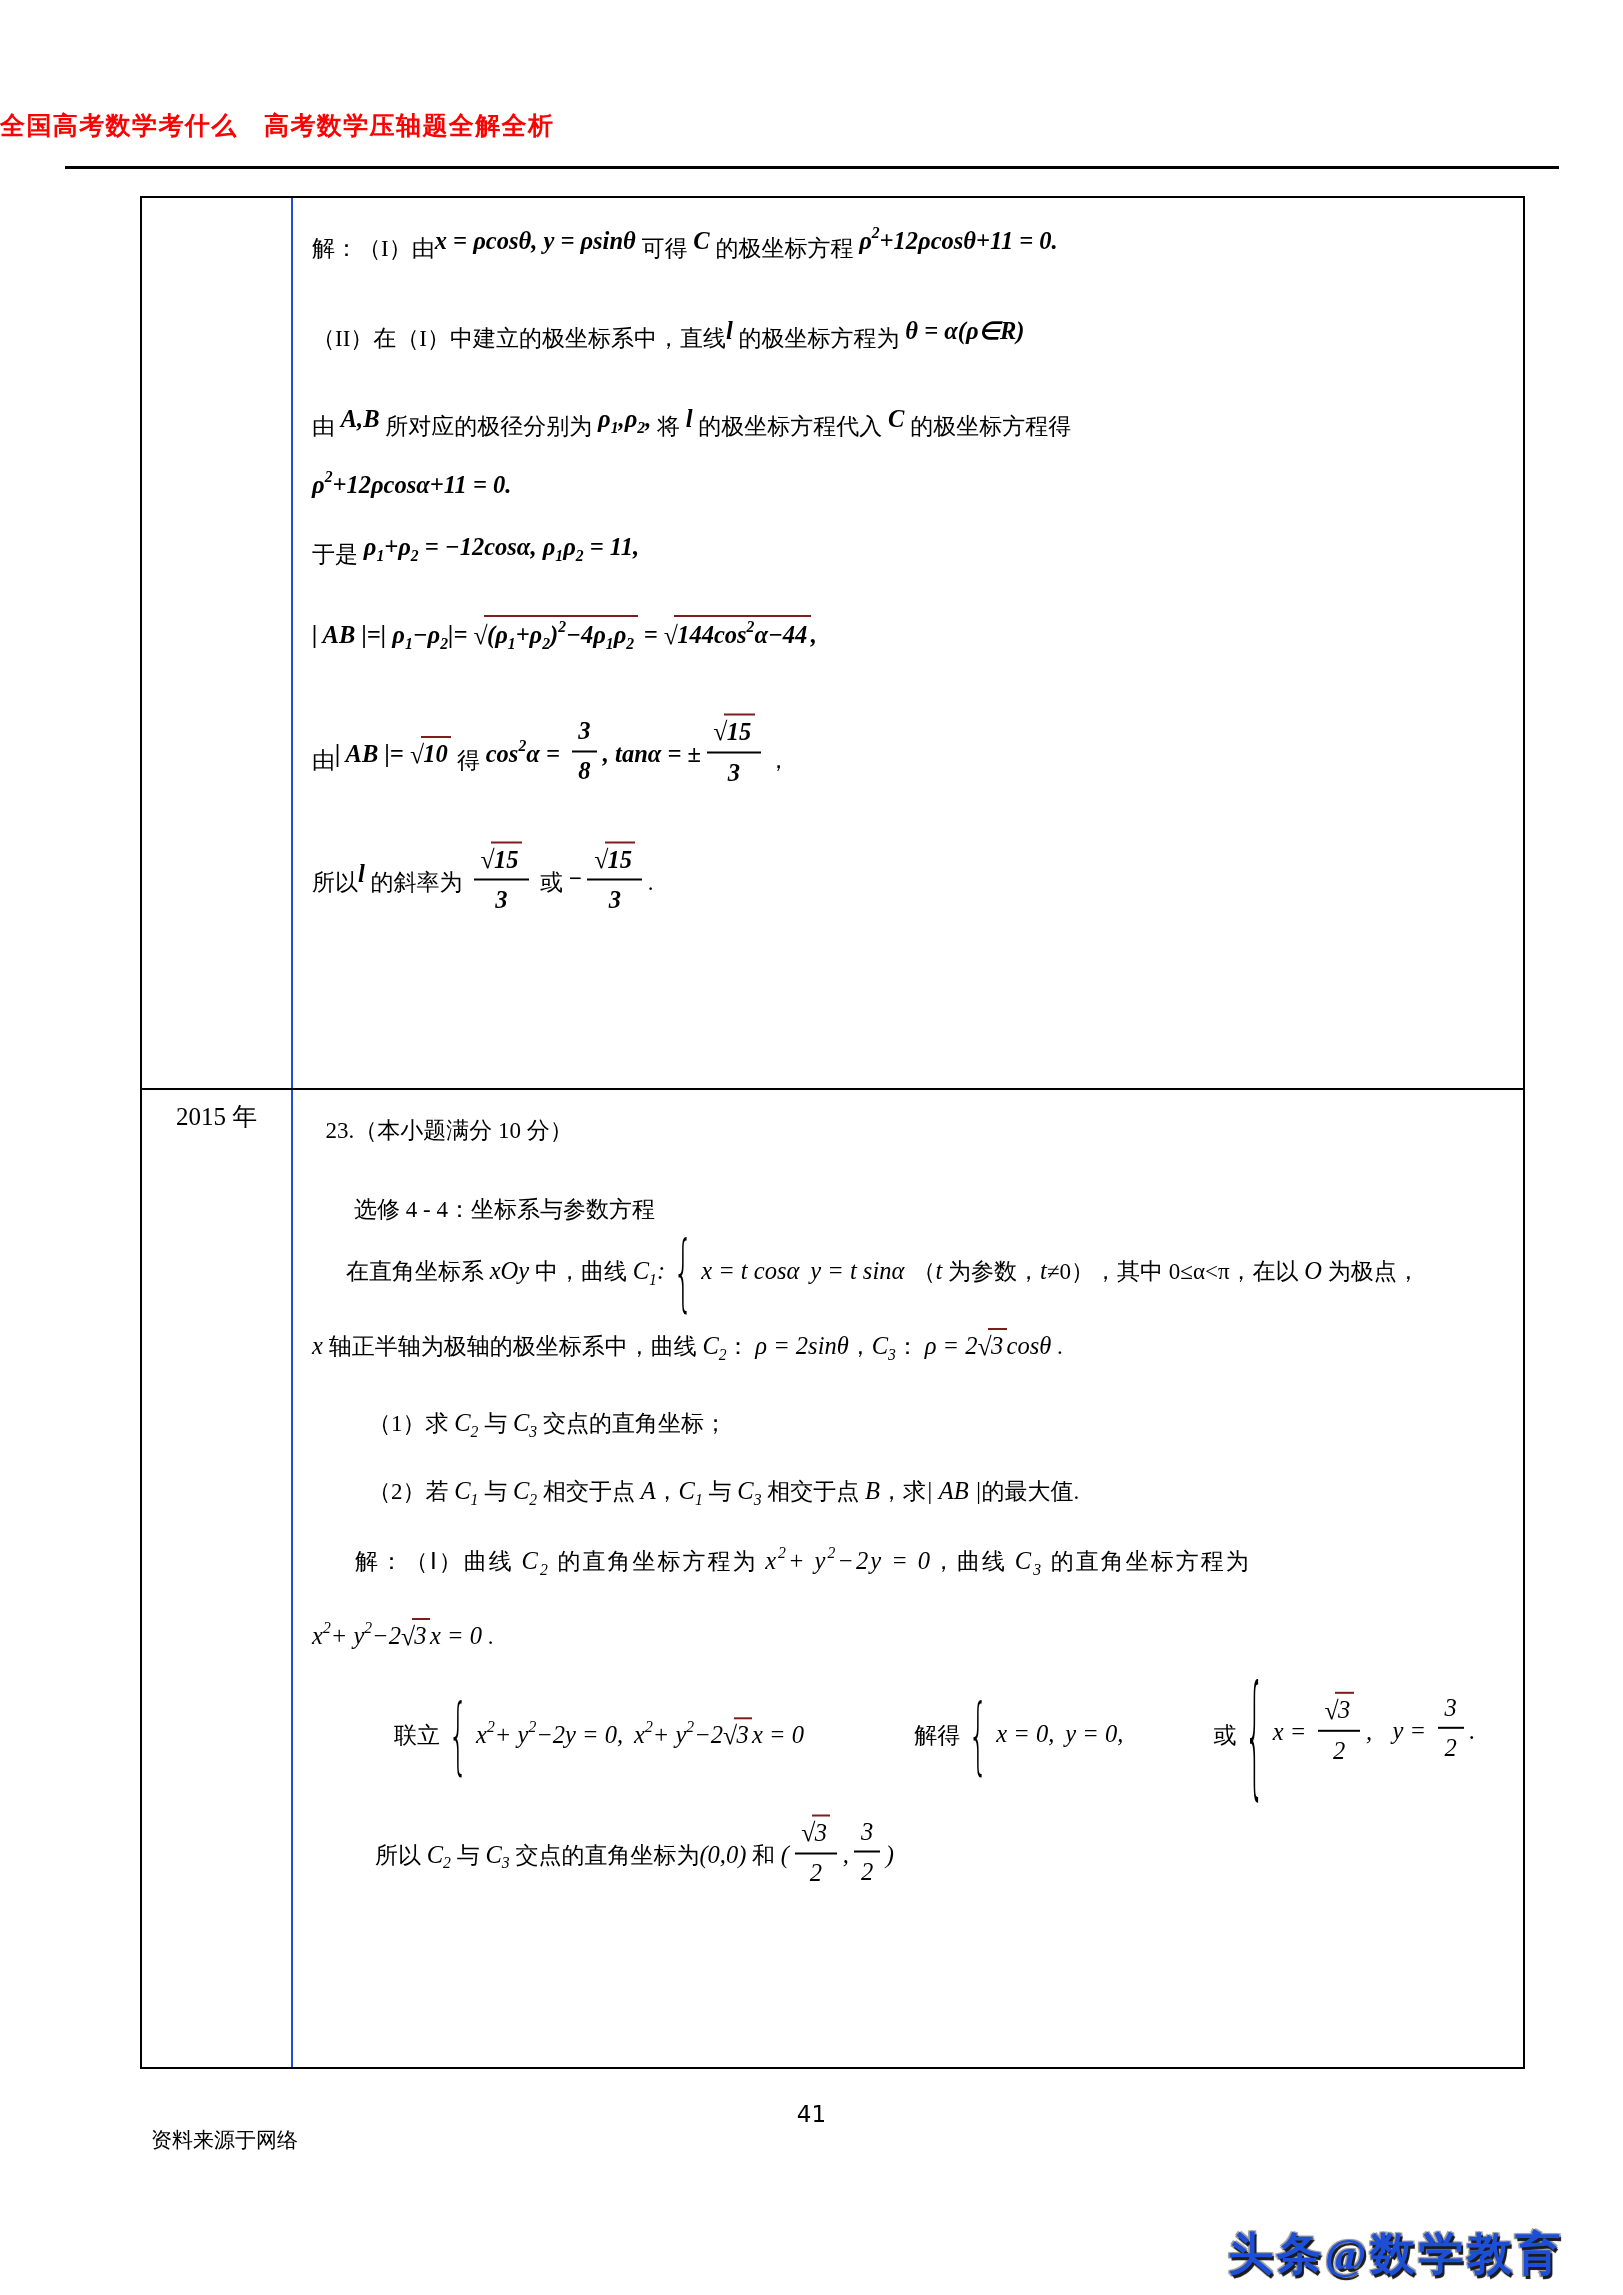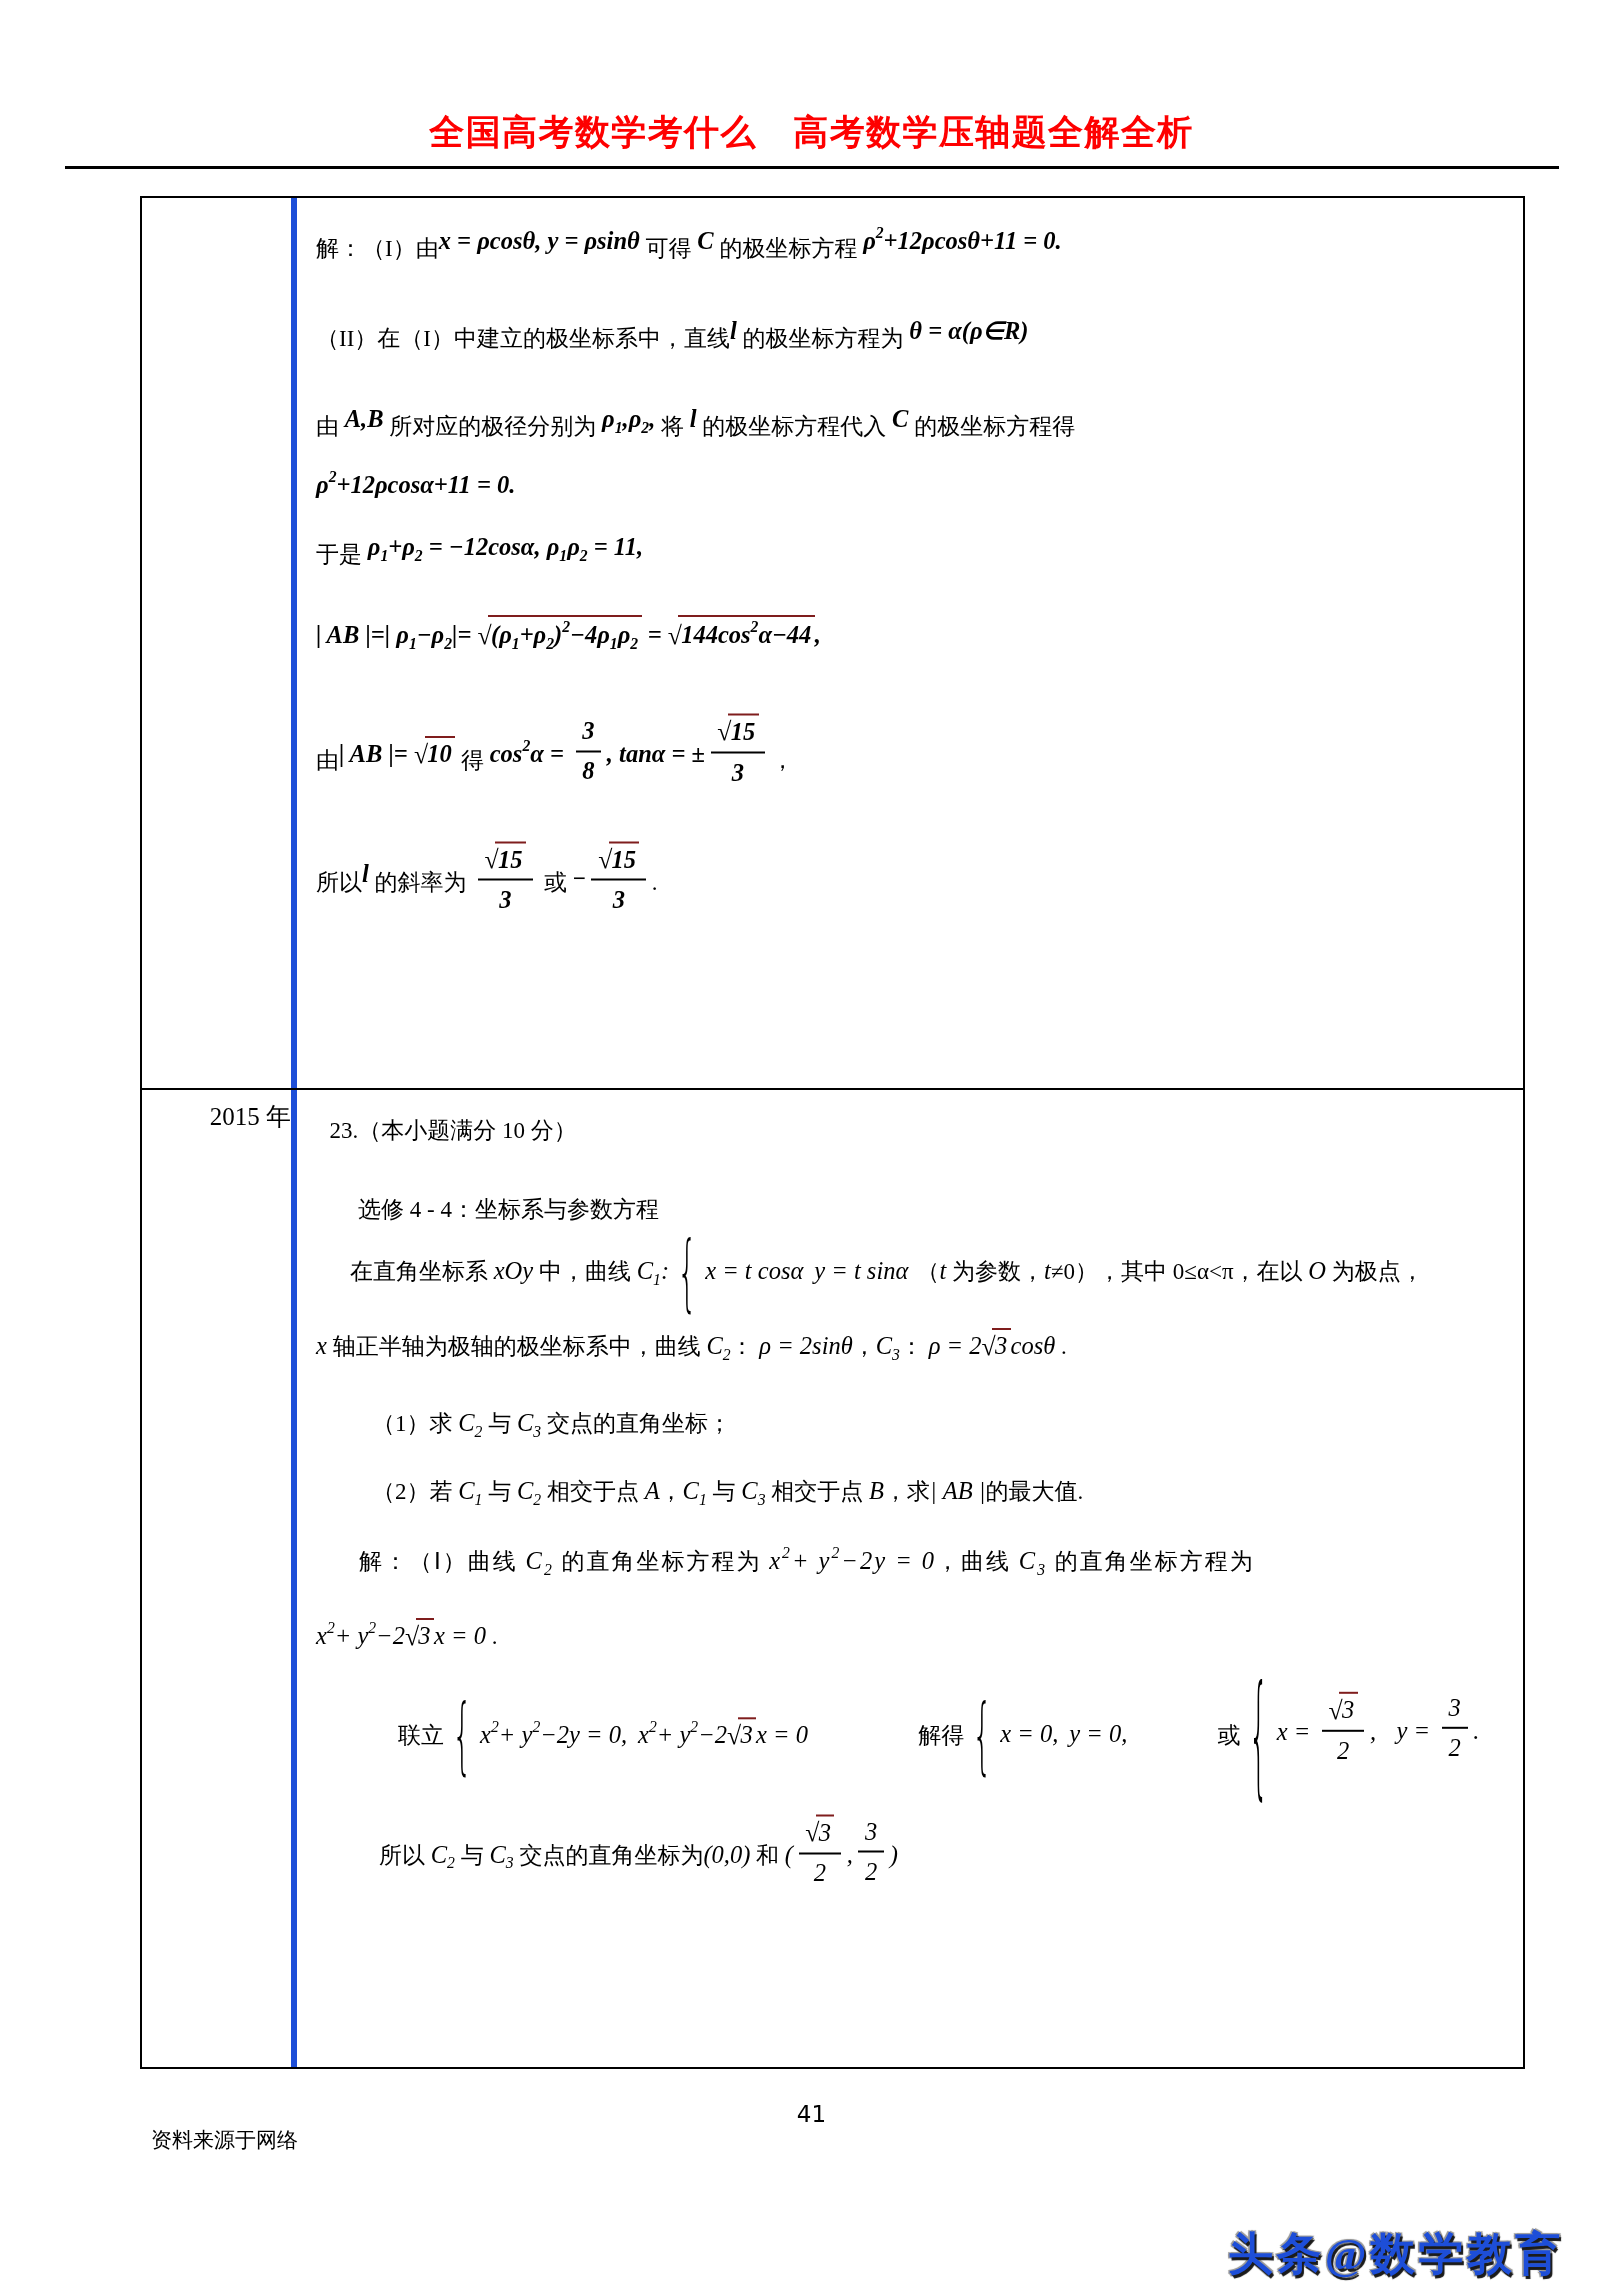--- a/index.html
+++ b/index.html
@@ -2,30 +2,30 @@
 <html style="font-size:11px"><head>
 <meta charset="utf-8">
 <style>
   html,body{margin:0;padding:0;background:#e8e8e8;}
   .page{
     position:relative;width:1623px;height:2295px;background:#ffffff;
     font-family:"Liberation Serif","DejaVu Sans",serif;color:#000;margin:0 auto;overflow:hidden;
   }
   
   .header-title{
-    position:absolute;top:109px;left:0;width:100%;text-align:center;
-    font-size:35px;font-weight:bold;color:#fe0000;letter-spacing:1.4px;white-space:nowrap;
+    position:absolute;top:109px;left:0;width:100%;
+    font-size:25px;font-weight:bold;color:#fe0000;letter-spacing:1.4px;white-space:nowrap;
   }
   .header-rule{position:absolute;top:166px;left:65px;width:1494px;height:3.4px;background:#000;}
   
   .doc-table{position:absolute;left:140px;top:196px;width:1381px;border:2px solid #000;border-bottom-width:2.7px;}
   .trow{display:flex;gap:8px;}
   .trow1{height:890px;border-bottom:2.7px solid #000;}
   .trow2{height:977px;}
-  .cell-year{width:149px;flex:none;border-right:6px solid #1d4ed8;padding-top:9.5px;text-align:right;font-size:25px;}
+  .cell-year{width:149px;flex:none;border-right:2px solid #1d4ed8;padding-top:9.5px;text-align:center;font-size:25px;}
   .cell-content{flex:1;padding:0 15px 0 11px;overflow:hidden;}
   
   .line{font-size:23px;line-height:1.3;white-space:nowrap;}
   .just{letter-spacing:2px;margin-left:43px;}
   .zh{font-family:"Liberation Serif","DejaVu Sans",serif;}
   .m{font-family:"Liberation Serif",serif;font-style:italic;font-size:24.5px;}
   .m.b{font-weight:bold;}
   .sup,.sub{font-family:"Liberation Serif",serif;font-style:italic;font-size:15.7px;}
   .sup{vertical-align:11px;}
   .sub{vertical-align:-5.5px;}

